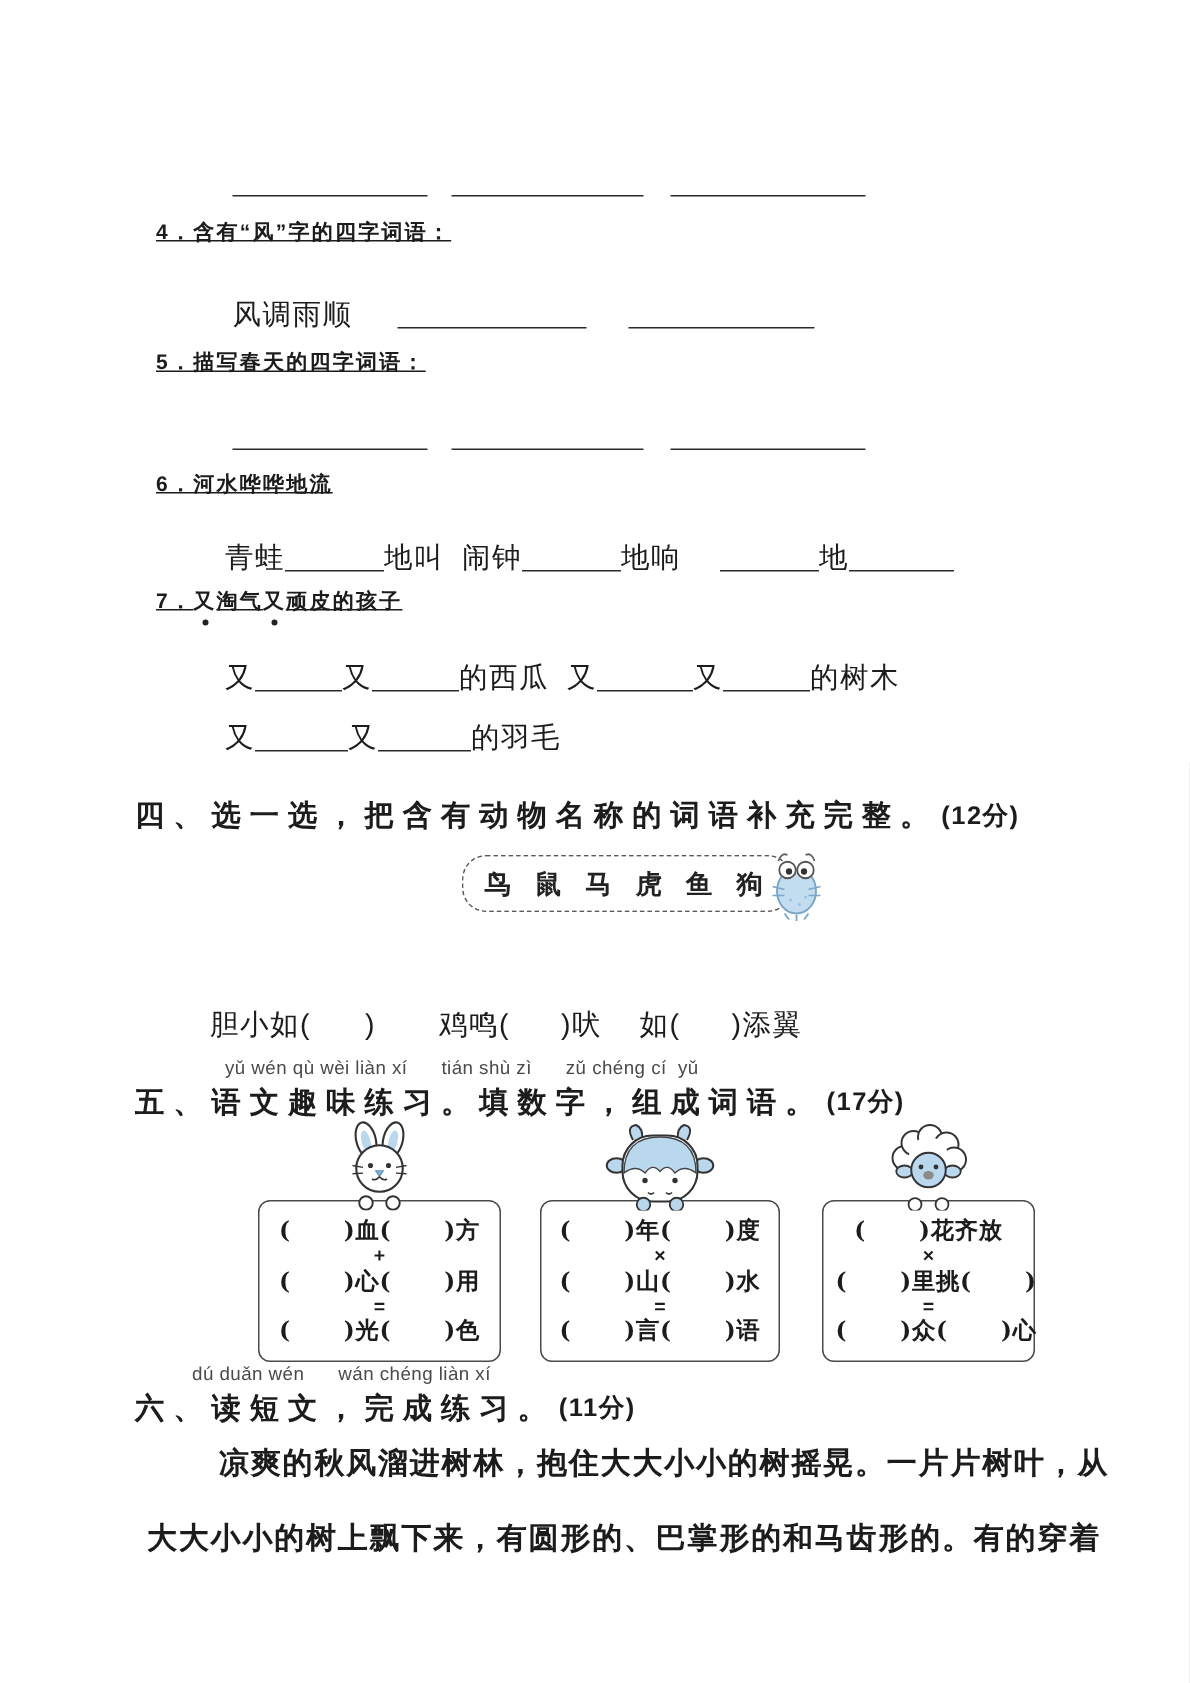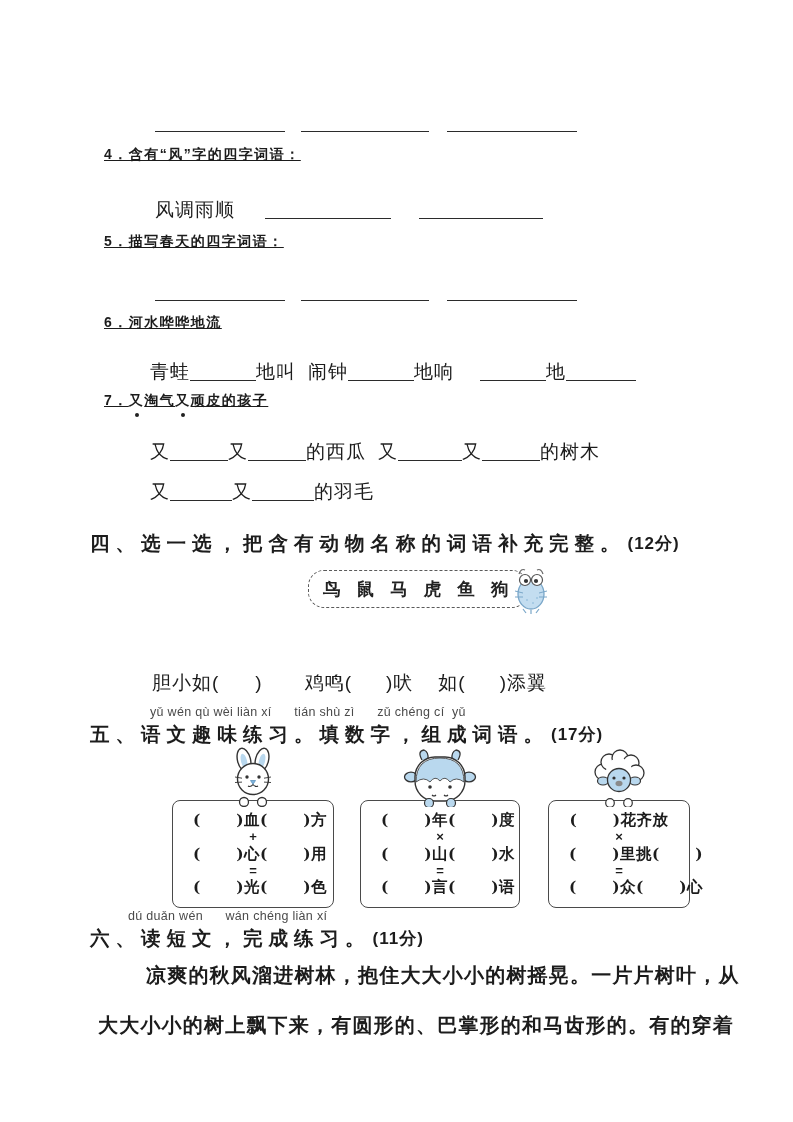--- a/index.html
+++ b/index.html
@@ -25,21 +25,21 @@
   
   .kai{font-family:"DejaVu Serif","Liberation Serif",serif;font-weight:bold;}
   
   .wordbox{border:1.6px dashed #5a5a5a;border-radius:16px;padding:6px 14px;
     font-size:17.5px;letter-spacing:5px;white-space:pre;color:#222;}
   
   .puzzle-col{display:flex;flex-direction:column;align-items:center;}
   .puzzle-col svg{position:relative;z-index:2;margin-bottom:-7px;}
   .puzzle-box{width:100%;box-sizing:border-box;height:108px;border:1.5px solid #4a4a4a;
     border-radius:8px;background:#fff;display:flex;flex-direction:column;justify-content:space-between;
-    padding:9px 20px;z-index:1;}
+    padding:9px 8px;z-index:1;}
   .puzzle-box .row{font-size:15.5px;text-align:center;white-space:pre;letter-spacing:.5px;}
   .puzzle-box .op{font-size:13px;text-align:center;line-height:8px;font-family:"Liberation Sans",sans-serif;}
   
   .passage-line{font-size:20px;letter-spacing:1.2px;white-space:nowrap;}
 </style>
 </head>
 <body>
 
 <div class="sheet">
 
@@ -72,21 +72,21 @@
     <circle cx="26" cy="16" r="5.5" fill="#fff" stroke="#555" stroke-width="1.2"></circle>
     <circle cx="15" cy="17" r="2.1" fill="#333"></circle>
     <circle cx="25" cy="17" r="2.1" fill="#333"></circle>
     <path d="M4 27 l8 2 M4 33 l8 0 M36 27 l-8 2 M36 33 l-8 0" stroke="#7aa7c9" stroke-width="1"></path>
     <circle cx="16" cy="36" r="1" fill="#9cc3e0"></circle>
       <circle cx="22" cy="39" r="1" fill="#9cc3e0"></circle>
     <circle cx="26" cy="34" r="1" fill="#9cc3e0"></circle>
     <path d="M12 45 l3 4 M20 46 l0 4 M28 45 l-3 4" stroke="#7aa7c9" stroke-width="1.2"></path>
   </svg>
 
-  <div class="abs fill" style="left:152px;top:670px"><span>胆小如(</span><span class="gap" style="width: 36px;"></span><span>)</span><span class="gap" style="width: 42px;"></span><span>鸡鸣(</span><span class="gap" style="width: 34px;"></span><span>)吠</span><span class="gap" style="width: 25px;"></span><span>如(</span><span class="gap" style="width: 34px;"></span><span>)添翼</span></div>
+  <div class="abs fill" style="left:140px;top:670px"><span>胆小如(</span><span class="gap" style="width: 36px;"></span><span>)</span><span class="gap" style="width: 42px;"></span><span>鸡鸣(</span><span class="gap" style="width: 34px;"></span><span>)吠</span><span class="gap" style="width: 25px;"></span><span>如(</span><span class="gap" style="width: 34px;"></span><span>)添翼</span></div>
 
   <div class="abs pinyin" style="left:150px;top:705px">yǔ wén qù wèi liàn xí      tián shù zì      zǔ chéng cí  yǔ</div>
   <div class="abs sec-header" style="left:90px;top:721px">
     <span class="sec-title">五、语文趣味练习。填数字，组成词语。</span>
     <span class="sec-score">(17分)</span>
   </div>
 
   <div class="abs puzzle-col" style="left:172px;top:747px;width:162px">
     <svg width="56" height="60" viewBox="0 0 56 60">
       <g fill="#fff" stroke="#333" stroke-width="1.4">

